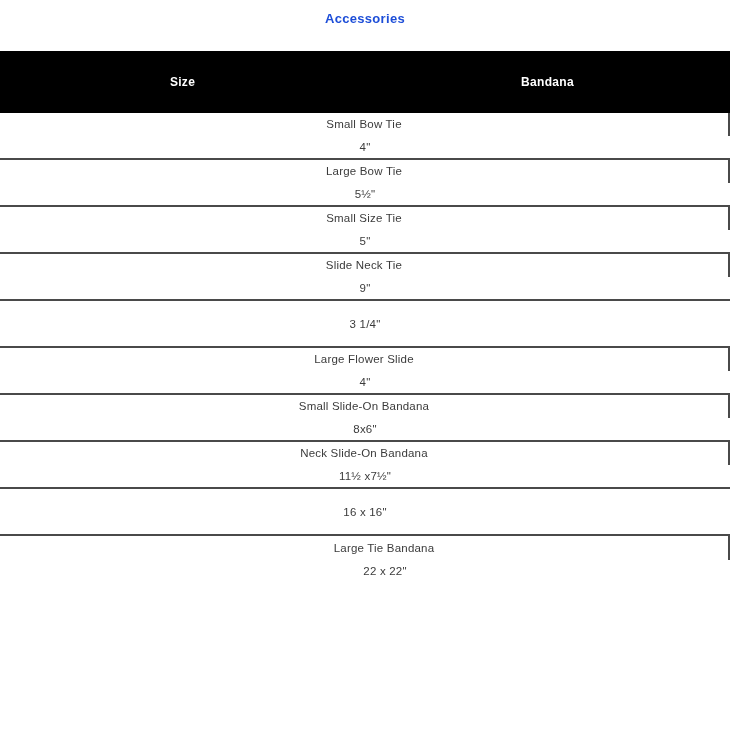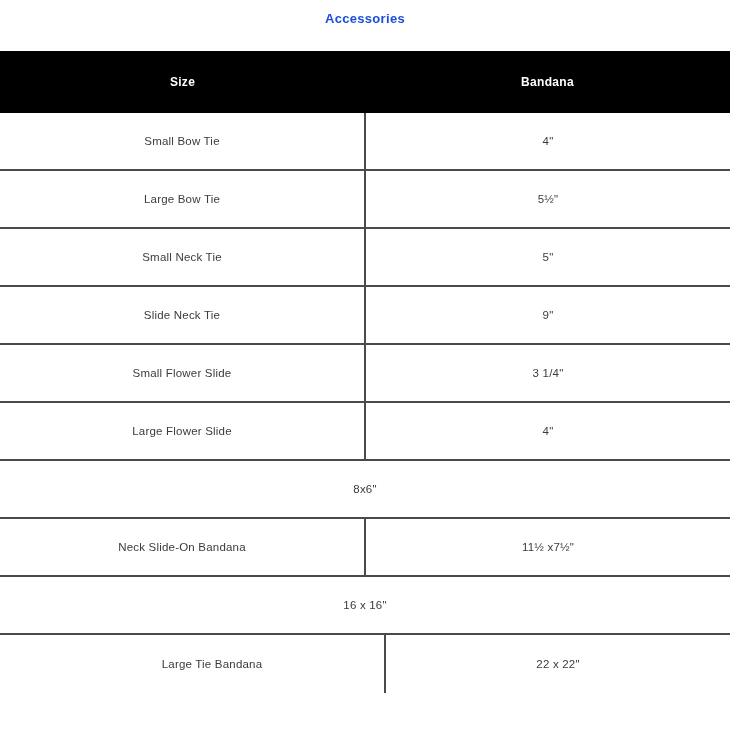--- a/index.html
+++ b/index.html
@@ -36,24 +36,25 @@
     flex: 1;
     display: flex;
     align-items: center;
     justify-content: center;
     color: #ffffff;
     font-size: 12px;
     font-weight: bold;
     letter-spacing: 0.3px;
   }
   .rows .row {
-    height: 58px;
+    height: 47px;
     box-sizing: border-box;
     display: flex;
     border-bottom: 2px solid #4a4a4a;
+    flex-direction: column;
   }
   .rows .row:last-child {
     border-bottom: none;
     padding-left: 40px;
   }
   .cell {
     flex: 1;
     box-sizing: border-box;
     display: flex;
     align-items: center;
@@ -85,36 +86,36 @@
     <div class="rows">
       <div class="row">
         <div class="cell left">Small Bow Tie</div>
         <div class="cell">4"</div>
       </div>
       <div class="row">
         <div class="cell left">Large Bow Tie</div>
         <div class="cell">5½"</div>
       </div>
       <div class="row">
-        <div class="cell left">Small Neck Tie</div>
+        <div class="cell left">Small Size Tie</div>
         <div class="cell">5"</div>
       </div>
       <div class="row">
         <div class="cell left">Slide Neck Tie</div>
         <div class="cell">9"</div>
       </div>
       <div class="row">
-        <div class="cell left">Small Flower Slide</div>
         <div class="cell">3 1/4"</div>
       </div>
       <div class="row">
         <div class="cell left">Large Flower Slide</div>
         <div class="cell">4"</div>
       </div>
       <div class="row">
+        <div class="cell left">Small Slide-On Bandana</div>
         <div class="cell">8x6"</div>
       </div>
       <div class="row">
         <div class="cell left">Neck Slide-On Bandana</div>
         <div class="cell">11½ x7½"</div>
       </div>
       <div class="row">
         <div class="cell">16 x 16"</div>
       </div>
       <div class="row">

